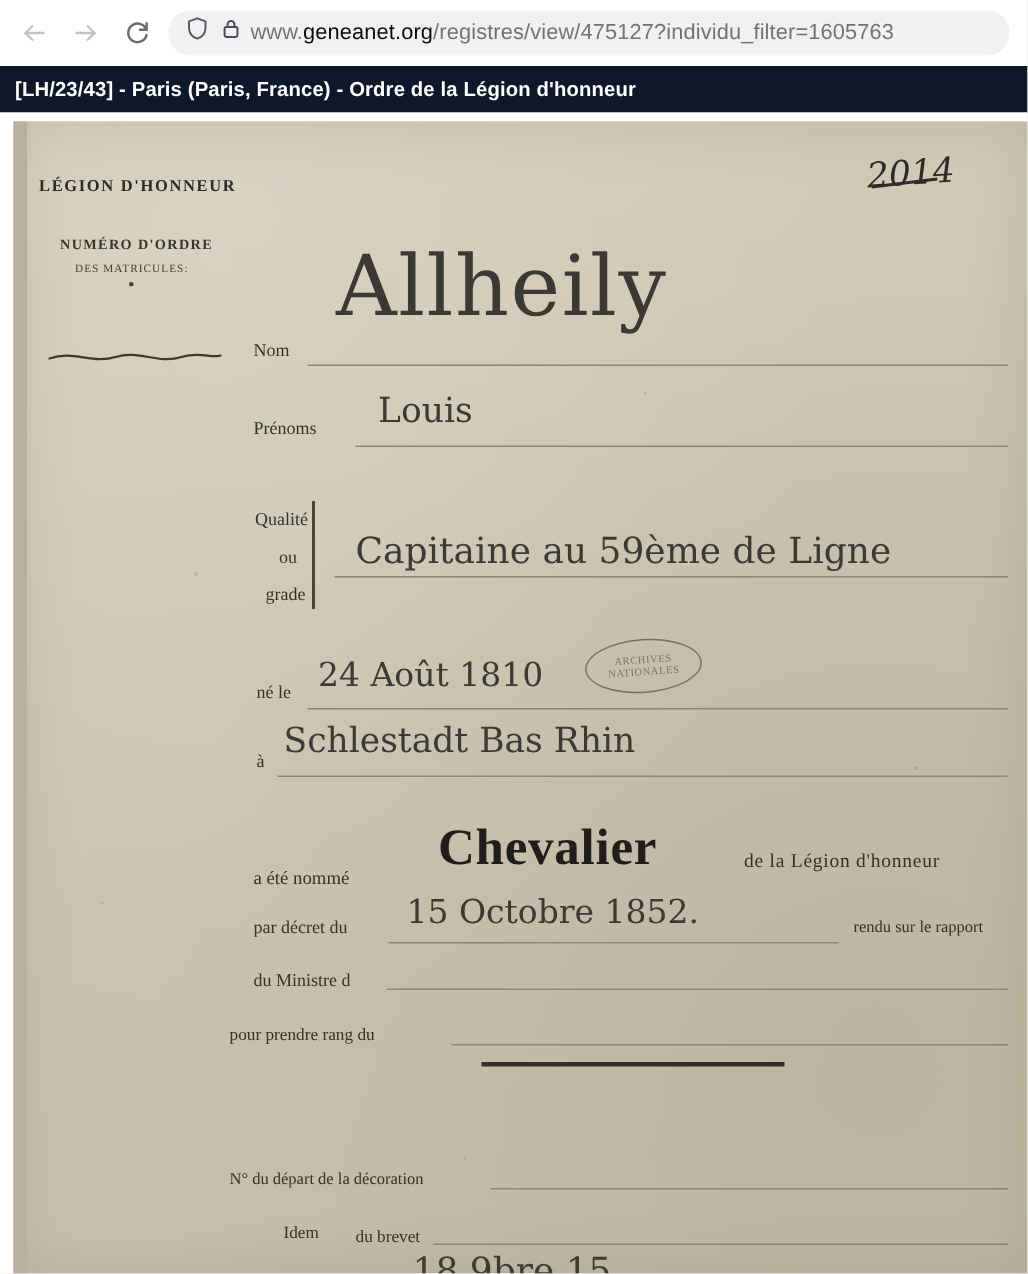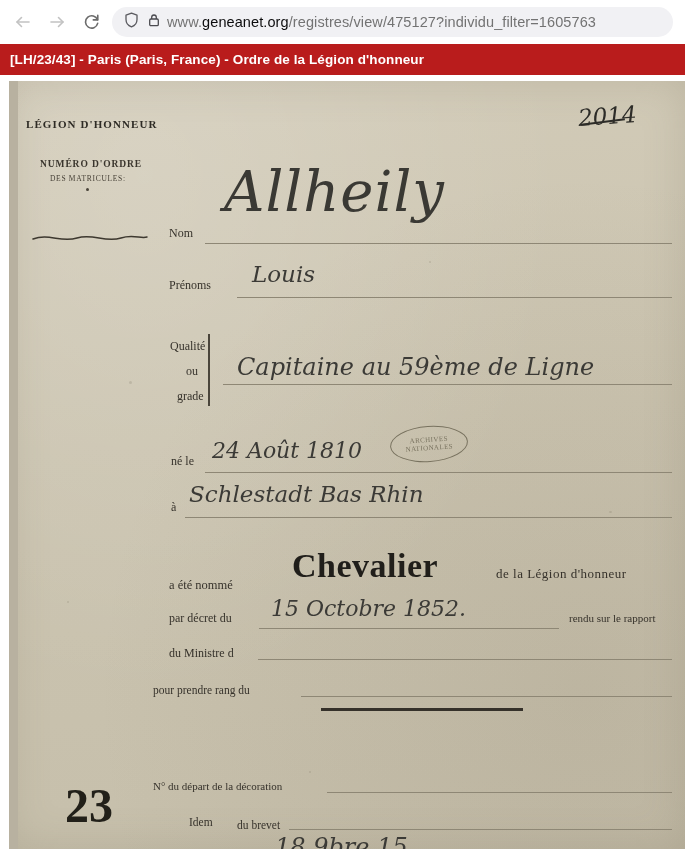--- a/index.html
+++ b/index.html
@@ -66,21 +66,21 @@
     white-space: nowrap;
     overflow: hidden;
     text-overflow: clip;
     letter-spacing: 0.1px;
   }
   .url-text .dim { color: #737373; margin-top: 24px; }
 
   
   .title-banner {
     height: 31px;
-    background: #b91c1c;
+    background: #0f172a;
     color: #ffffff;
     display: flex;
     align-items: center;
     padding-left: 10px;
     box-sizing: border-box;
     font-size: 13.5px;
     font-weight: bold;
     letter-spacing: 0.1px;
   }
 
@@ -175,21 +175,20 @@
   .rule {
     position: absolute;
     height: 1px;
     background: #8e8775;
   }
 
   
   .hand {
     position: absolute;
     font-family: "DejaVu Serif", serif;
-    font-style: italic;
     color: #3b3a36;
     white-space: nowrap;
   }
   .hand-name {
     font-size: 56px;
     letter-spacing: 1px;
     color: #3a3934;
   }
 
   .chevalier {
@@ -391,17 +390,16 @@
 
     <div class="form-label" style="left:144px;top:699px;font-size:11px;">N° du départ de la décoration</div>
     <div class="rule" style="left:318px;top:711px;width:345px;"></div>
 
     <div class="form-label" style="left:180px;top:735px;font-size:11.5px;">Idem</div>
     <div class="form-label" style="left:228px;top:738px;font-size:11.5px;">du brevet</div>
     <div class="rule" style="left:280px;top:748px;width:383px;"></div>
 
     <div class="hand" style="left:266px;top:752px;font-size:24px;">18  9bre 15</div>
 
-    <div class="big-num-23">23</div>
     <div class="big-num-43">43</div>
 
   </div>
 </div>
 
 </body></html>

